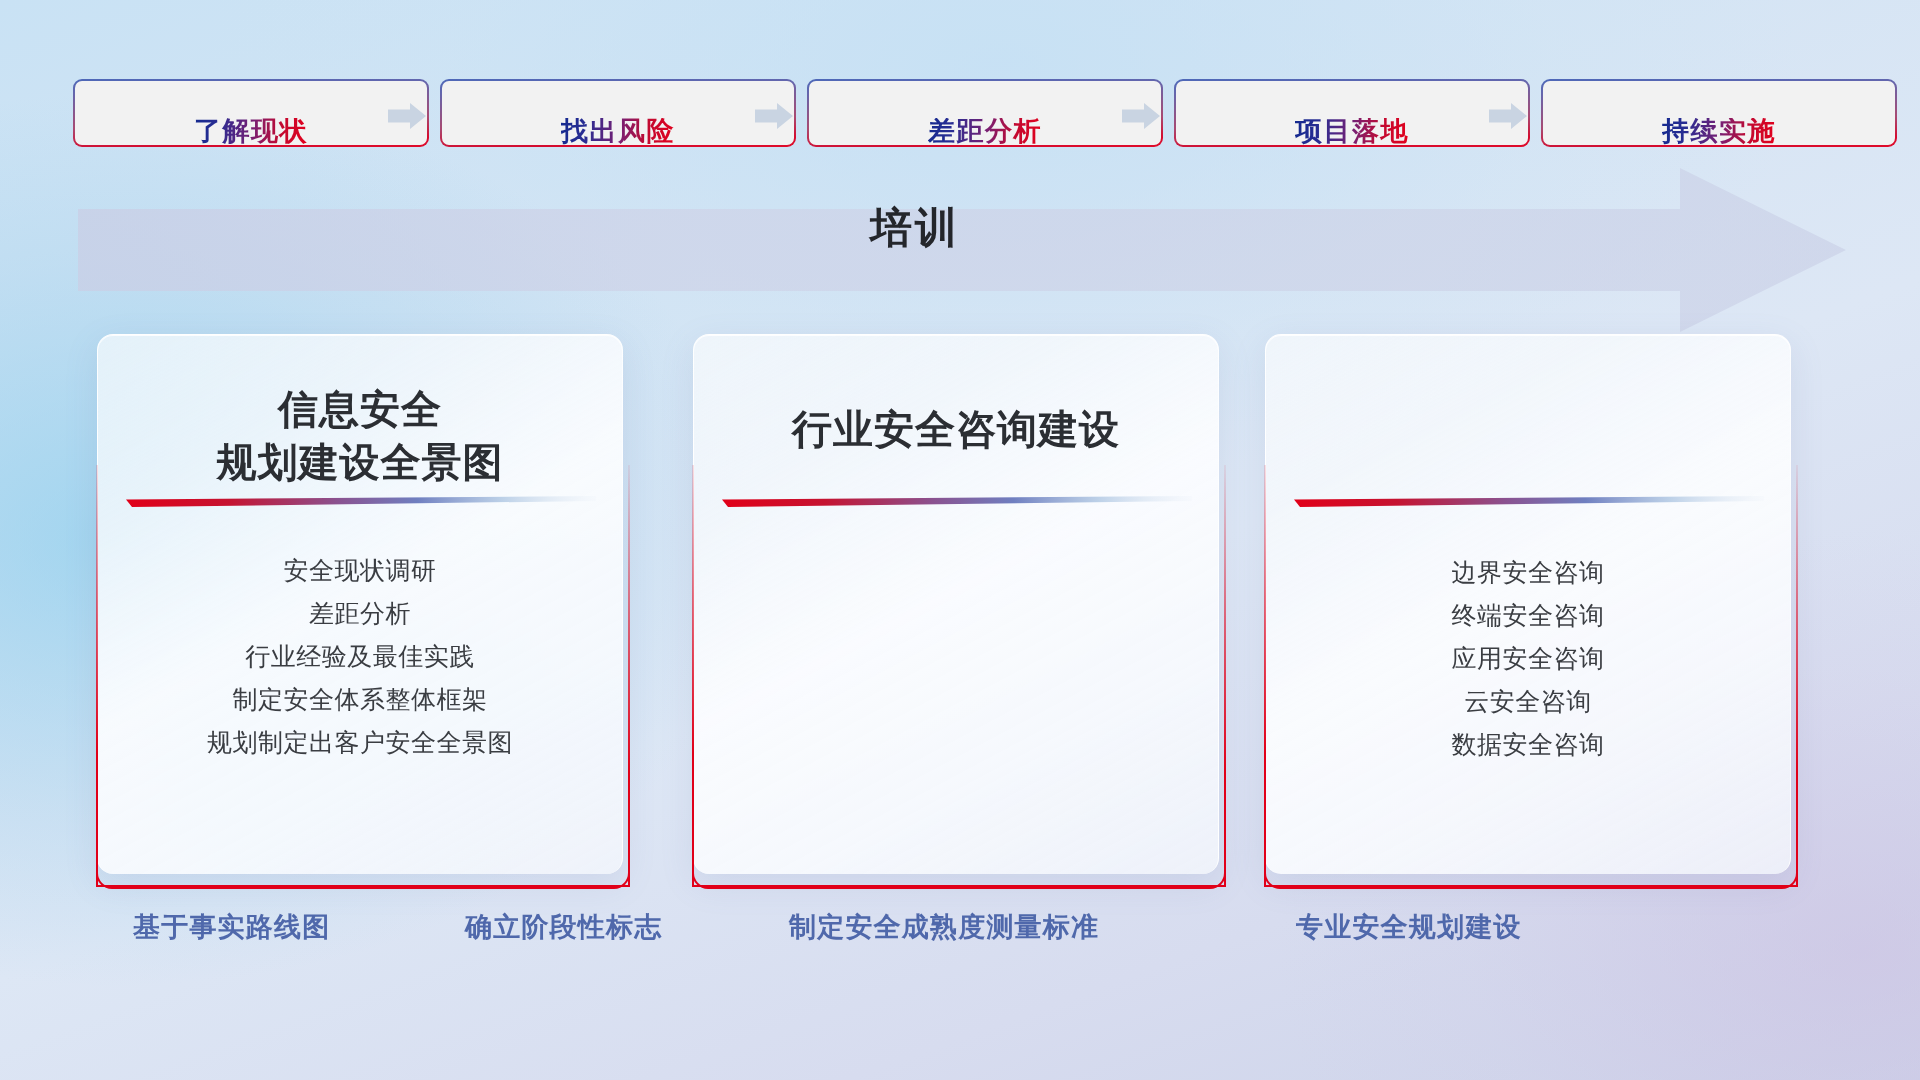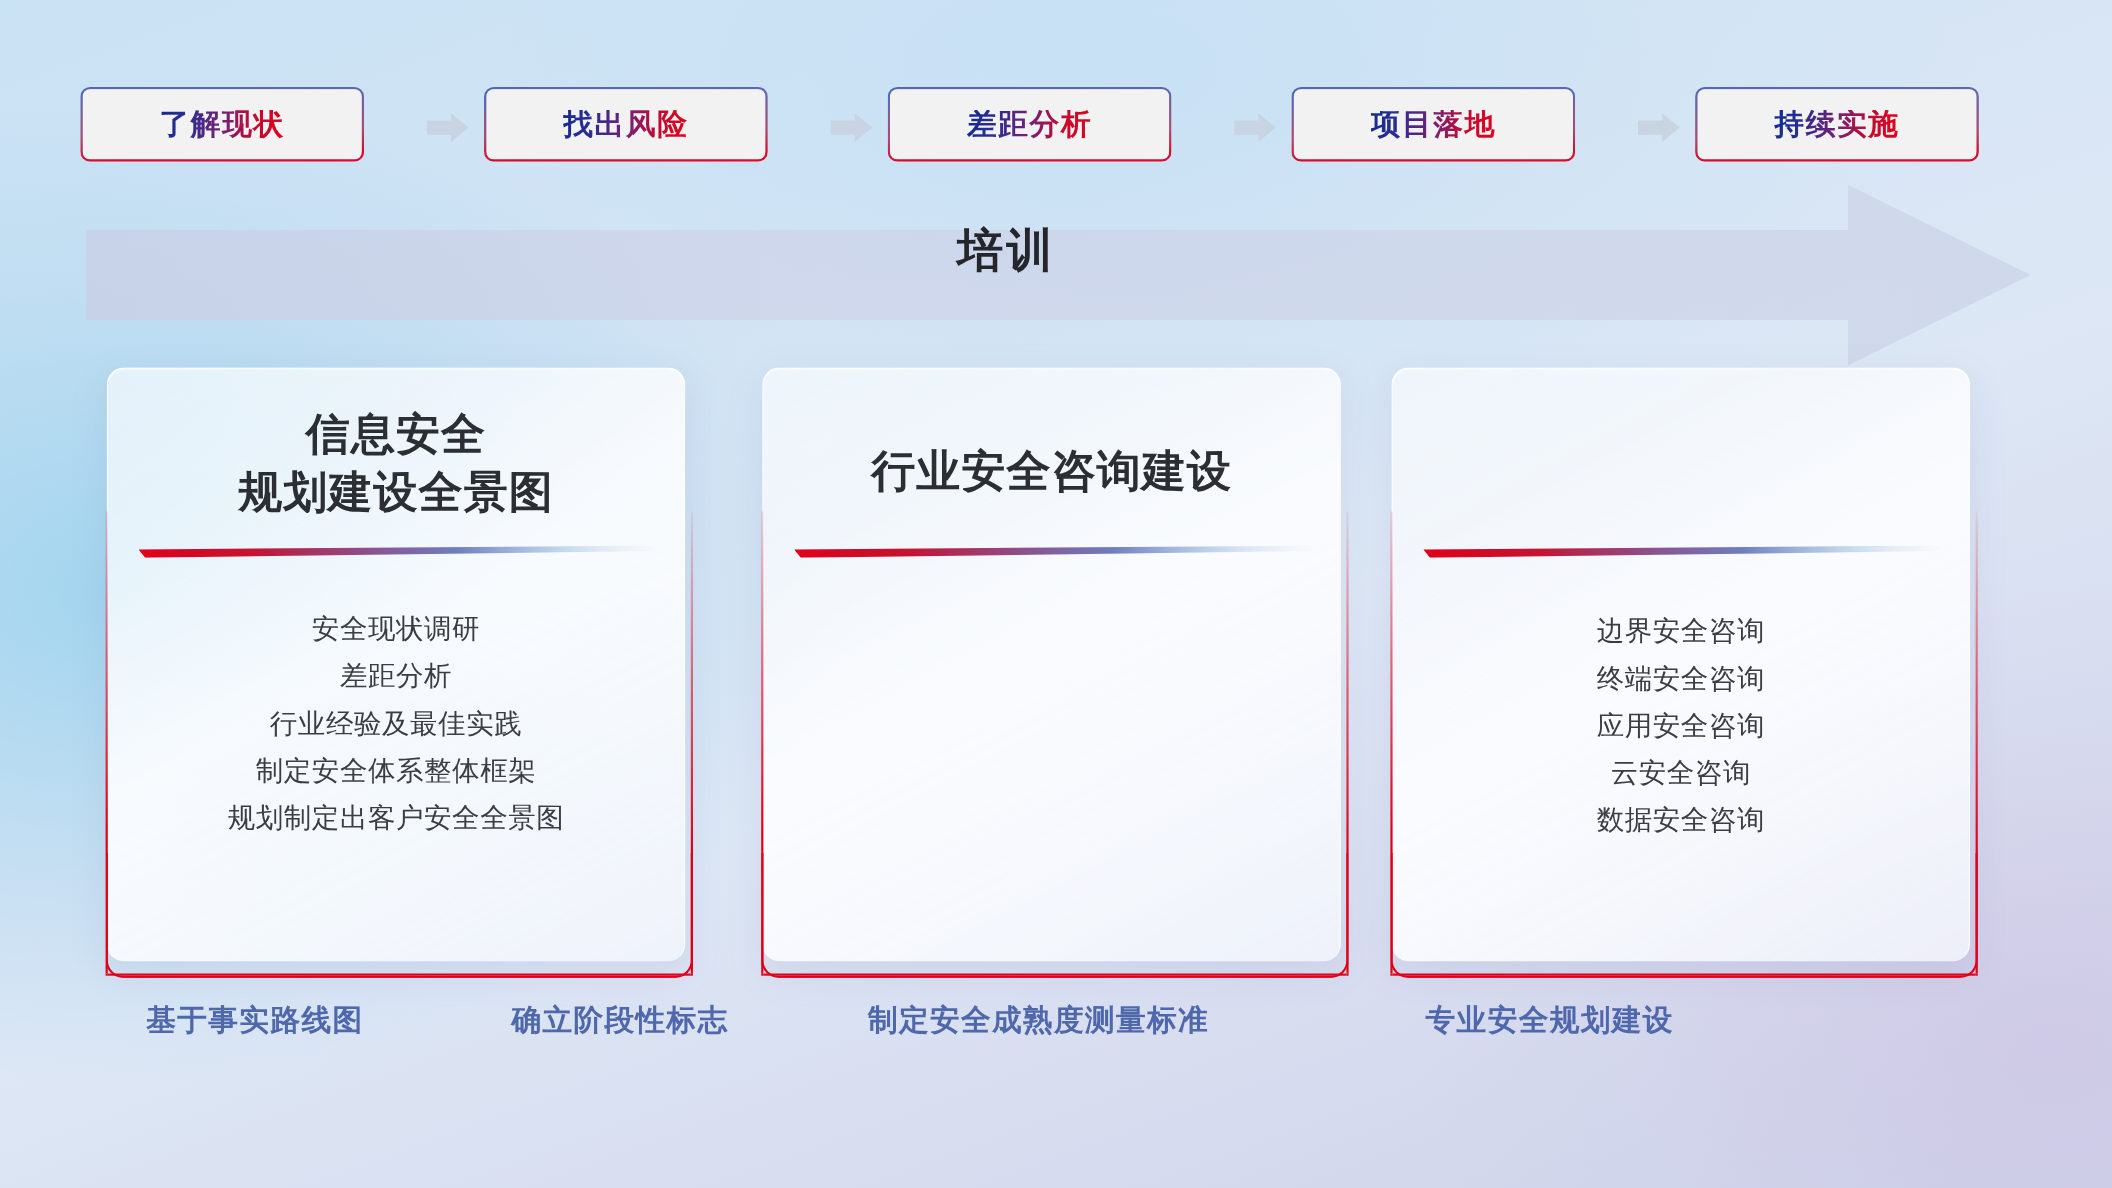--- a/index.html
+++ b/index.html
@@ -26,26 +26,26 @@
   
   #step-row {
     position: absolute;
     left: 0; top: 0;
     width: 1920px;
     height: 160px;
   }
   .step-box {
     position: absolute;
     top: 79px;
-    width: 258px;
+    width: 356px;
     height: 68px;
     border-radius: 9px;
     background: #f2f2f2;
     display: flex;
-    align-items: center;
+    align-items: flex-end;
     justify-content: center;
     box-sizing: border-box;
     
     border: 2.5px solid transparent;
     background-image:
       linear-gradient(#f2f2f2, #f2f2f2),
       linear-gradient(178deg, #4d68b8 0%, #6466ad 18%, #a84a72 62%, #d50b2e 88%, #e00b2a 100%);
     background-origin: border-box;
     background-clip: padding-box, border-box;
   }
@@ -148,36 +148,37 @@
     position: absolute;
     left: 0;
     right: 0;
     text-align: center;
     font-size: 40px;
     font-weight: 700;
     color: #2b2e33;
     line-height: 1.32;
     letter-spacing: 1px;
   }
-  .card-title.two-line { top: 34px; }
+  .card-title.two-line { top: 48px; }
   .card-title.one-line { top: 68px; }
 
   .card-divider {
     position: absolute;
     left: 28px;
     width: 470px;
     height: 11px;
   }
   .card-divider svg { display: block; width: 100%; height: 100%; }
 
   .card-list {
     position: absolute;
     left: 0;
     right: 0;
     text-align: center;
+    font-family: Liberation Mono, monospace;
   }
   .card-list-item {
     font-size: 25px;
     color: #3a3d42;
     line-height: 1;
     padding: 9px 0;
     letter-spacing: 0.5px;
   }
 
   

